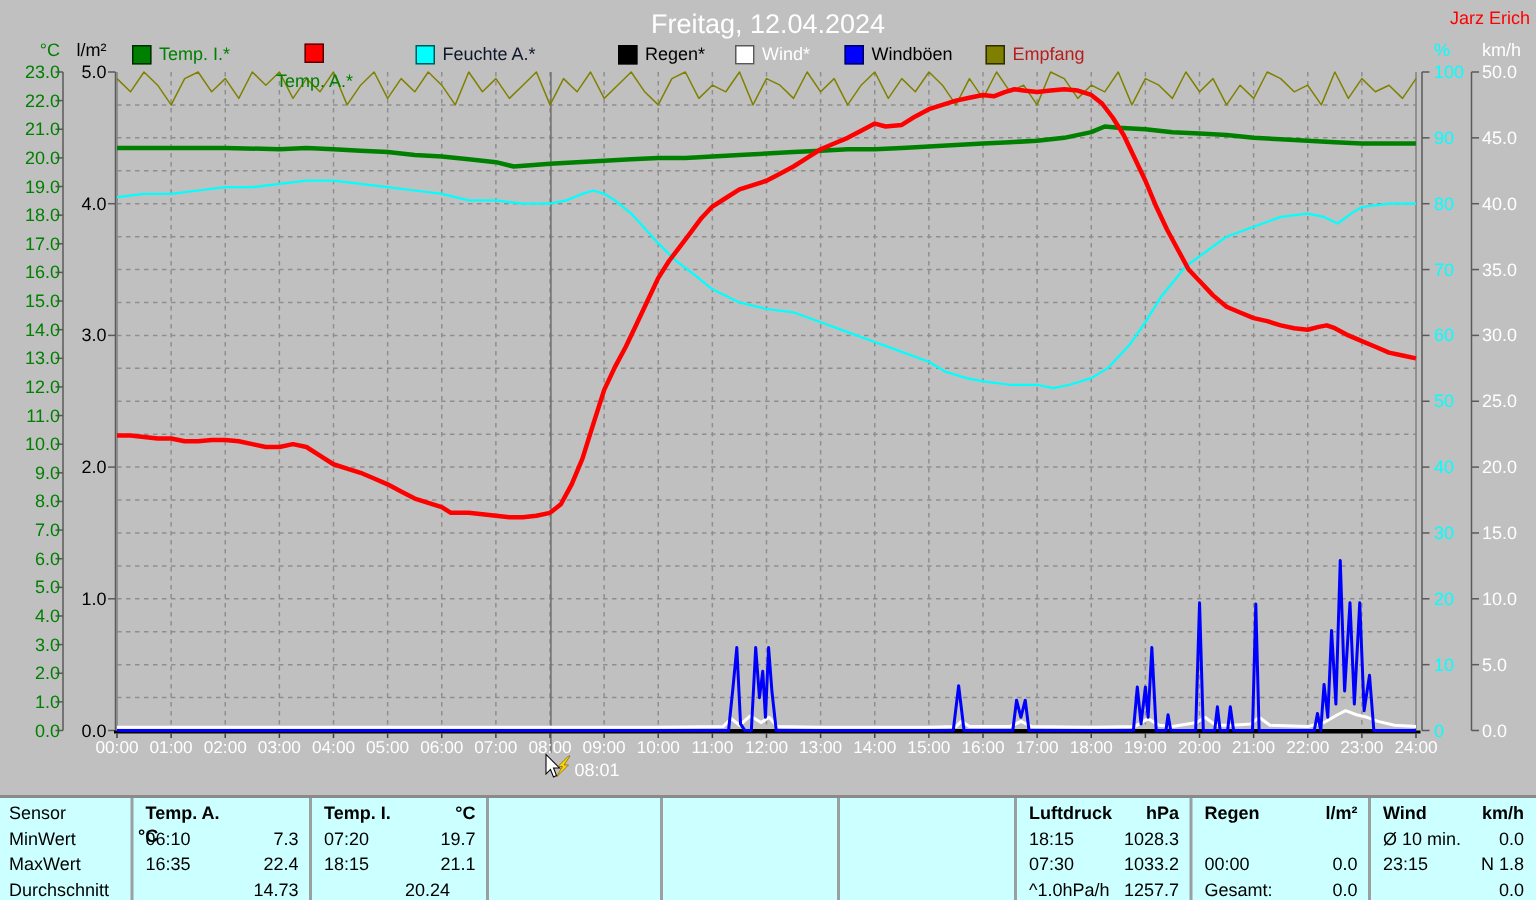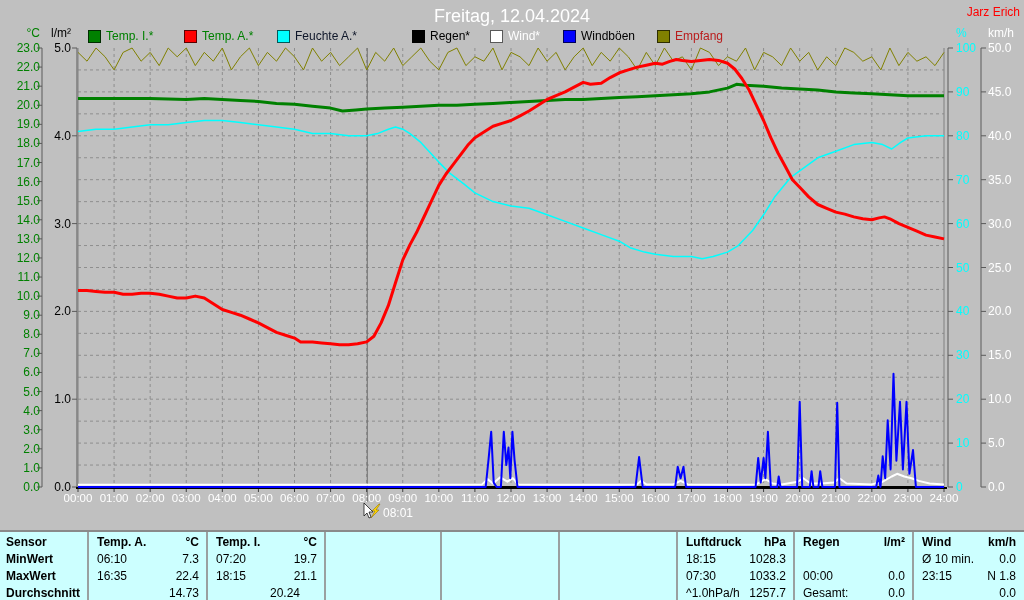--- a/index.html
+++ b/index.html
@@ -8,21 +8,21 @@
   .title{position:absolute;top:6px;left:0;width:100%;text-align:center;
     color:#FFFFFF;font-size:18px;}
   .user{position:absolute;top:5px;right:4px;color:#FF0000;font-size:12px;}
   #chart-svg{position:absolute;top:0;left:0;}
   #legend{position:absolute;top:0;left:0;width:1024px;height:44px;}
   .lg-item{position:absolute;top:29px;display:flex;align-items:center;gap:5px;}
   .lg-box{width:11px;height:11px;border:1px solid rgba(0,0,0,0.65);display:inline-block;}
   .lg-lab{font-size:12px;white-space:nowrap;}
   #sensor-table{position:absolute;left:0;top:530px;width:1024px;height:70px;
     background:#CCFFFF;border-top:2px solid #8a8a8a;box-sizing:border-box;}
-  .trow-label{position:absolute;left:6px;font-size:12px;font-weight:bold;color:#000;
+  .trow-label{position:absolute;left:6px;font-size:12px;font-weight:normal;color:#000;
     height:15px;line-height:15px;white-space:nowrap;}
   .tcell{position:absolute;display:flex;justify-content:space-between;font-size:12px;
     color:#000;height:15px;line-height:15px;white-space:nowrap;}
   .tcell.hdr{font-weight:bold;}
   .tcell .lsp{padding-left:5px;}
   .tsep{position:absolute;top:0;width:2px;height:68px;background:#9aa0a0;}
   svg text{font-family:"Liberation Sans",sans-serif;}
 </style>
 </head>
 <body>
@@ -260,21 +260,21 @@
       <polygon points="379,504 372,511 375,511 371,518 379,510 376,510 380,504" fill="#FFD700" stroke="#806000" stroke-width="0.5"></polygon>
       <text x="383" y="517" fill="#FFFFFF" font-size="12">08:01</text>
     </svg>
   <div class="title">Freitag, 12.04.2024</div>
   <div class="user">Jarz Erich</div>
   <div id="legend">
       <div class="lg-item" style="left: 88px;">
         <span class="lg-box" style="background: rgb(0, 128, 0);"></span>
         <span class="lg-lab" style="color: rgb(0, 128, 0);">Temp. I.*</span>
       </div>
-      <div class="lg-item" style="left: 184px;">
+      <div class="lg-item" style="left: 184px; flex-direction: column;">
         <span class="lg-box" style="background: rgb(255, 0, 0);"></span>
         <span class="lg-lab" style="color: rgb(0, 128, 0);">Temp. A.*</span>
       </div>
       <div class="lg-item" style="left: 277px;">
         <span class="lg-box" style="background: rgb(0, 255, 255);"></span>
         <span class="lg-lab" style="color: #0f172a;">Feuchte A.*</span>
       </div>
       <div class="lg-item" style="left: 412px;">
         <span class="lg-box" style="background: rgb(0, 0, 0);"></span>
         <span class="lg-lab" style="color: rgb(0, 0, 0);">Regen*</span>
@@ -291,21 +291,21 @@
         <span class="lg-box" style="background: rgb(128, 128, 0);"></span>
         <span class="lg-lab" style="color: #b91c1c;">Empfang</span>
       </div>
     </div>
   <div id="sensor-table">
       <div class="trow-label" style="top: 3px;">Sensor</div>
       <div class="trow-label" style="top: 20px;">MinWert</div>
       <div class="trow-label" style="top: 37px;">MaxWert</div>
       <div class="trow-label" style="top: 54px;">Durchschnitt</div>
       <div class="tsep" style="left: 87px;"></div>
-      <div class="tcell hdr" style="left: 92px; top: 3px; width: 107px;">
+      <div class="tcell hdr" style="left: 92px; top: 3px; width: 107px; flex-direction: column;">
         <span class="lsp">Temp. A.</span>
         <span>°C</span>
       </div>
       <div class="tcell" style="left: 92px; top: 20px; width: 107px;">
         <span class="lsp">06:10</span>
         <span>7.3</span>
       </div>
       <div class="tcell" style="left: 92px; top: 37px; width: 107px;">
         <span class="lsp">16:35</span>
         <span>22.4</span>

